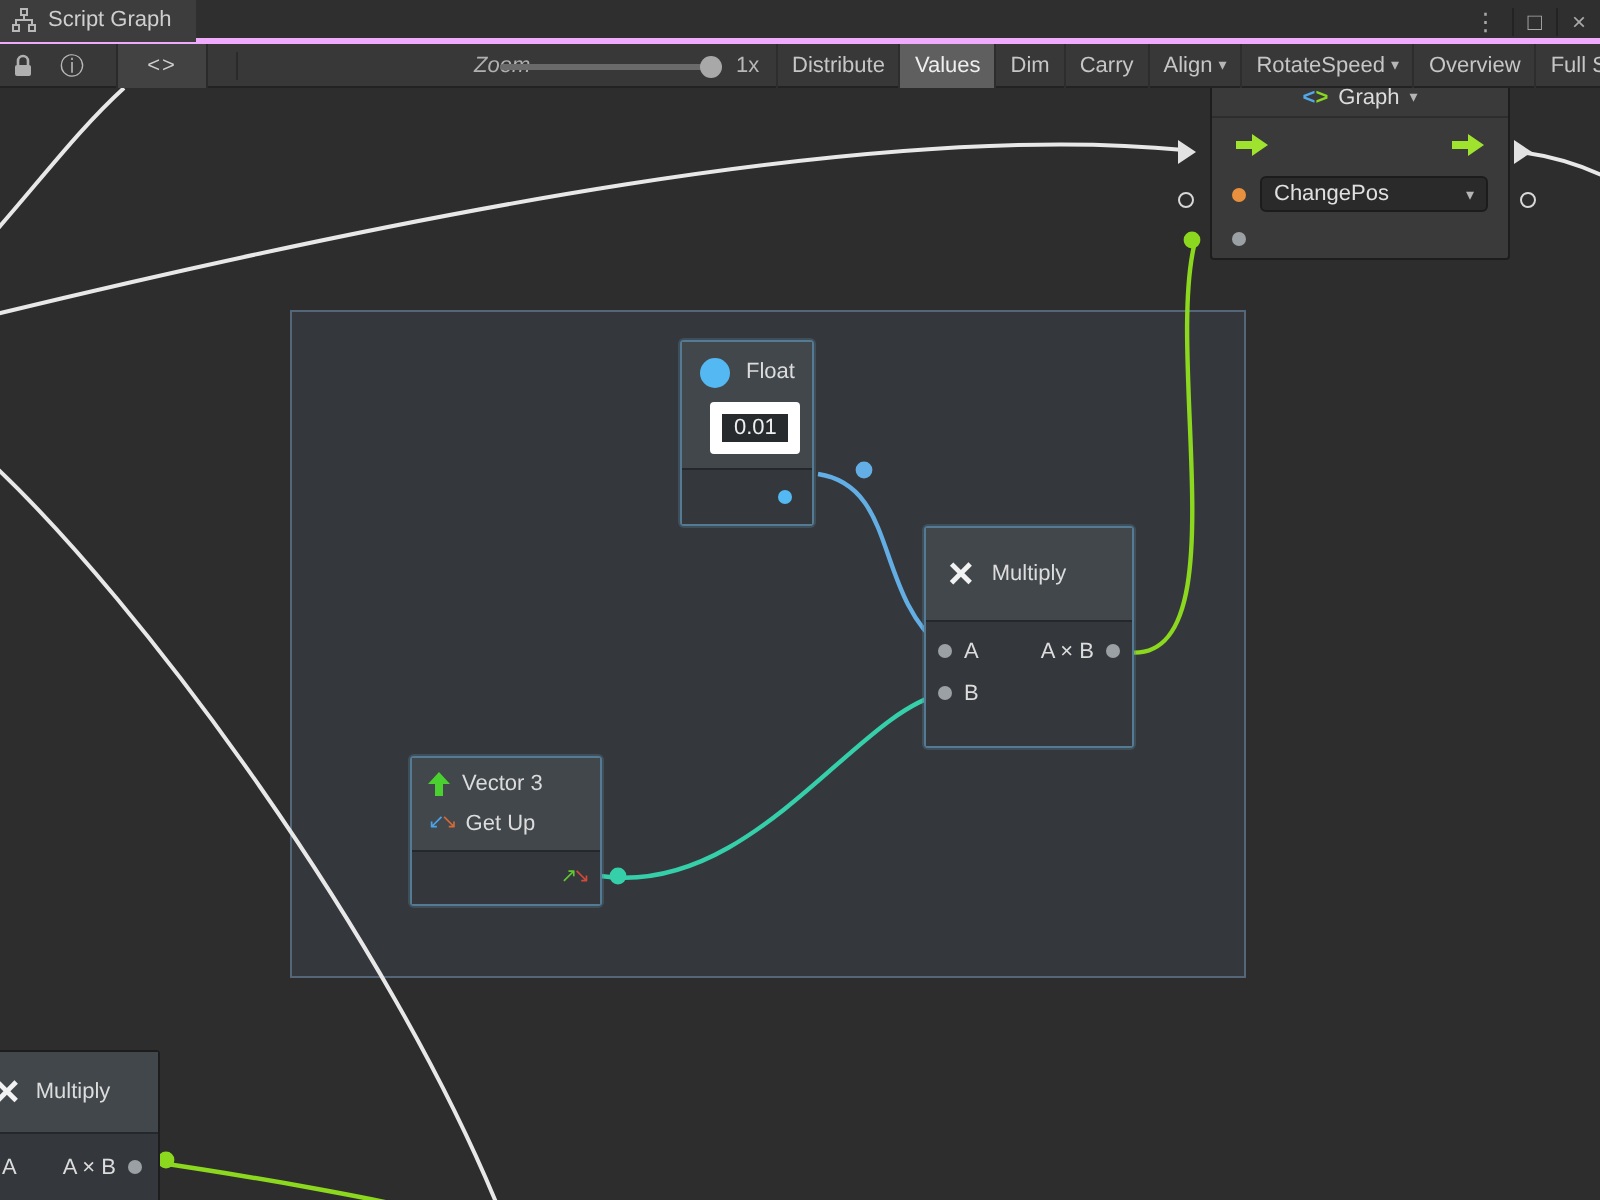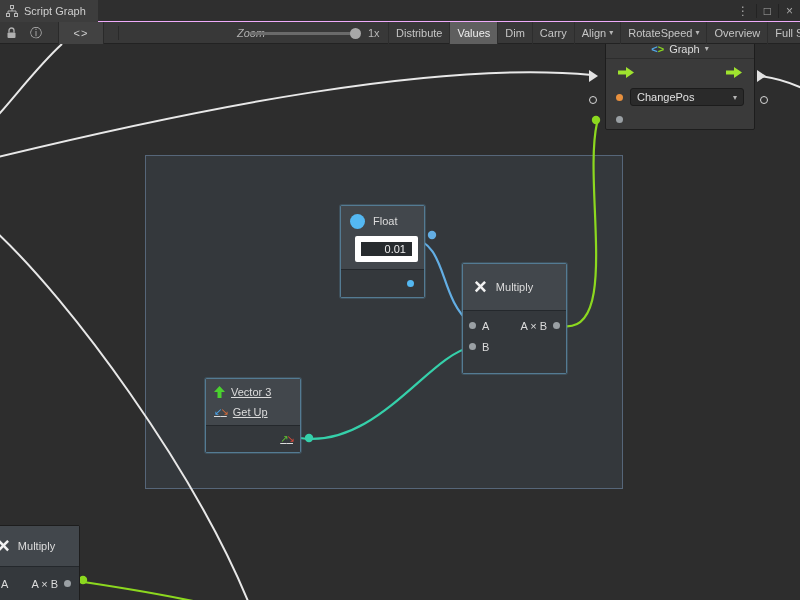--- a/index.html
+++ b/index.html
@@ -9,21 +9,21 @@
     overflow: hidden;
     background: #2d2d2d;
     font-family: "Liberation Sans", sans-serif;
     font-size: 11px;
     color: #c8c8c8;
     -webkit-font-smoothing: antialiased;
   }
   
   .titlebar {
     position:absolute; left:0; top:0; width:800px; height:22px;
-    background:#2f2f2f; border-bottom:1px solid #f0abfc;
+    background:#2f2f2f; border-bottom:3px solid #f0abfc;
     display:flex; align-items:center; z-index:20;
   }
   .tab {
     height:22px; display:flex; align-items:center; gap:6px;
     padding:0 12px 0 6px; background:#3d3d3d; color:#cfcfcf;
   }
   .win-icons {
     position:absolute; right:0; top:0; height:22px;
     display:flex; align-items:center; color:#a8a8a8; font-size:12px;
   }
@@ -65,36 +65,36 @@
   .node { position:absolute; z-index:3; border-radius:2px; color:#dcdcdc;
           border:1px solid #1d1d1d; background:#34383c; }
   .node.selected { border:1px solid #547b93; box-shadow:0 0 0 1px rgba(84,123,147,0.35); }
   .node-header { background:#42474c; display:flex; align-items:center; }
   .node-body { background:#34383c; border-top:1px solid #24282c; }
   .dot { width:7px; height:7px; border-radius:50%; background:#9aa0a4; flex:none; }
   .dot.blue { background:#54b8f2; }
   .dot.orange { background:#e8903e; }
   .spacer { flex:1; }
   
-  #node-float { left:340px; top:170px; width:85px;margin-top:35px; }
+  #node-float { left:340px; top:170px; width:67px; }
   #node-float .nh { flex-direction:column; align-items:stretch; padding:0; }
   #node-float .title-row { height:30px; display:flex; align-items:center; gap:8px; padding:0 9px; }
   #node-float .float-icon { width:15px; height:15px; border-radius:50%; background:#54b8f2; flex:none; }
   #node-float .value-field { margin:0 6px 7px 14px; background:#272b2e; border:6px solid #ffffff;
       border-radius:2px; padding:1px 6px; text-align:right; color:#eee; }
   #node-float .node-body { height:28px; display:flex; align-items:center;
       justify-content:flex-end; padding-right:10px; }
   
   #node-multiply { left:462px; top:263px; width:105px; }
   #node-multiply .node-header { height:46px; padding:0 11px; gap:9px; }
   .x-icon { font-size:22px; font-weight:bold; color:#f2f2f2; line-height:1; }
   #node-multiply .node-body { padding:4px 0 16px; }
   .port-row { height:21px; display:flex; align-items:center; gap:6px; padding:0 6px; }
   
-  #node-vector { left:205px; top:378px; width:96px;text-decoration:underline; }
+  #node-vector { left:205px; top:378px; width:96px; }
   #node-vector .nh { flex-direction:column; align-items:stretch; padding:3px 0; }
   #node-vector .vrow { height:20px; display:flex; align-items:center; gap:6px; padding:0 8px; }
   .mini-arrows { font-size:10px; letter-spacing:-2px; line-height:1; }
   #node-vector .node-body { height:27px; display:flex; align-items:center;
       justify-content:flex-end; padding-right:7px; }
   
   #node-graph { left:605px; top:38px; width:150px; background:#3a3a3a; }
   #node-graph .node-header { height:20px; justify-content:center; gap:5px;
       background:#3a3a3a; border-bottom:1px solid #2d2d2d; }
   .code-lt { color:#52a8e8; font-weight:bold; }

